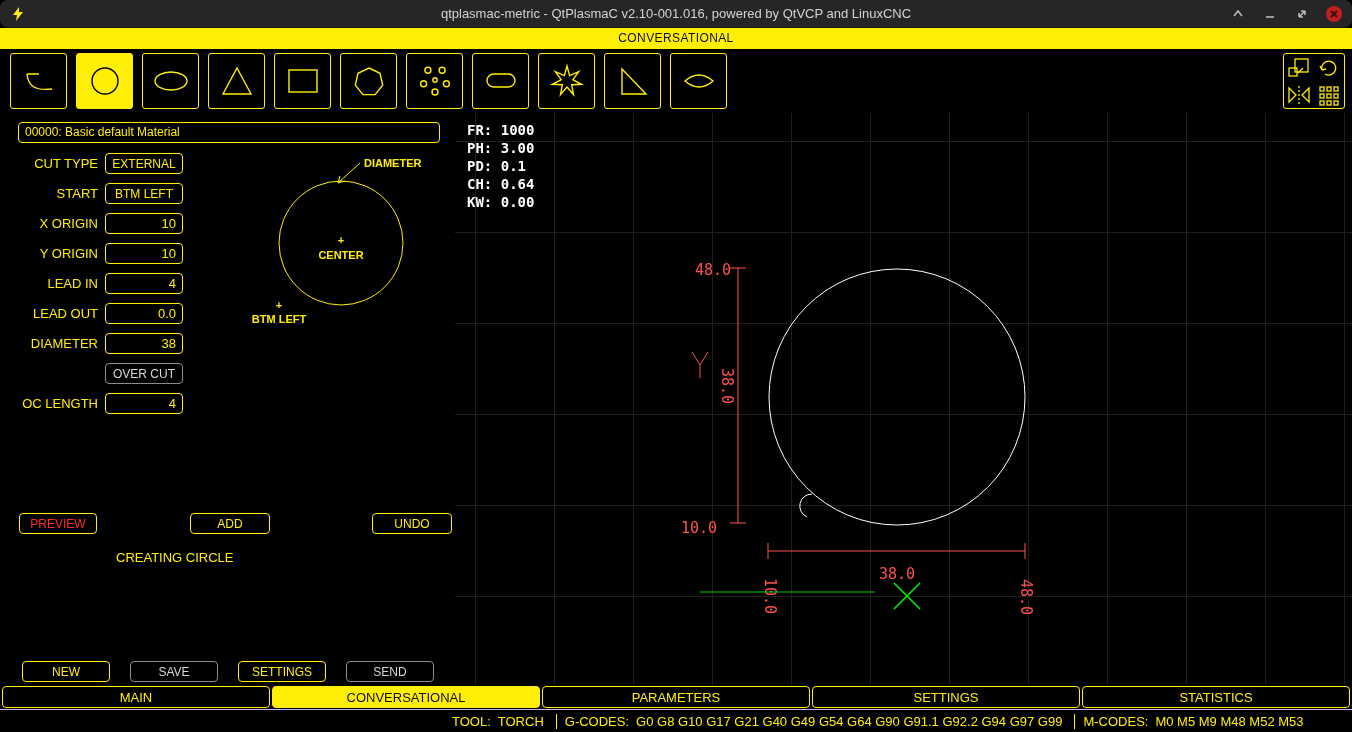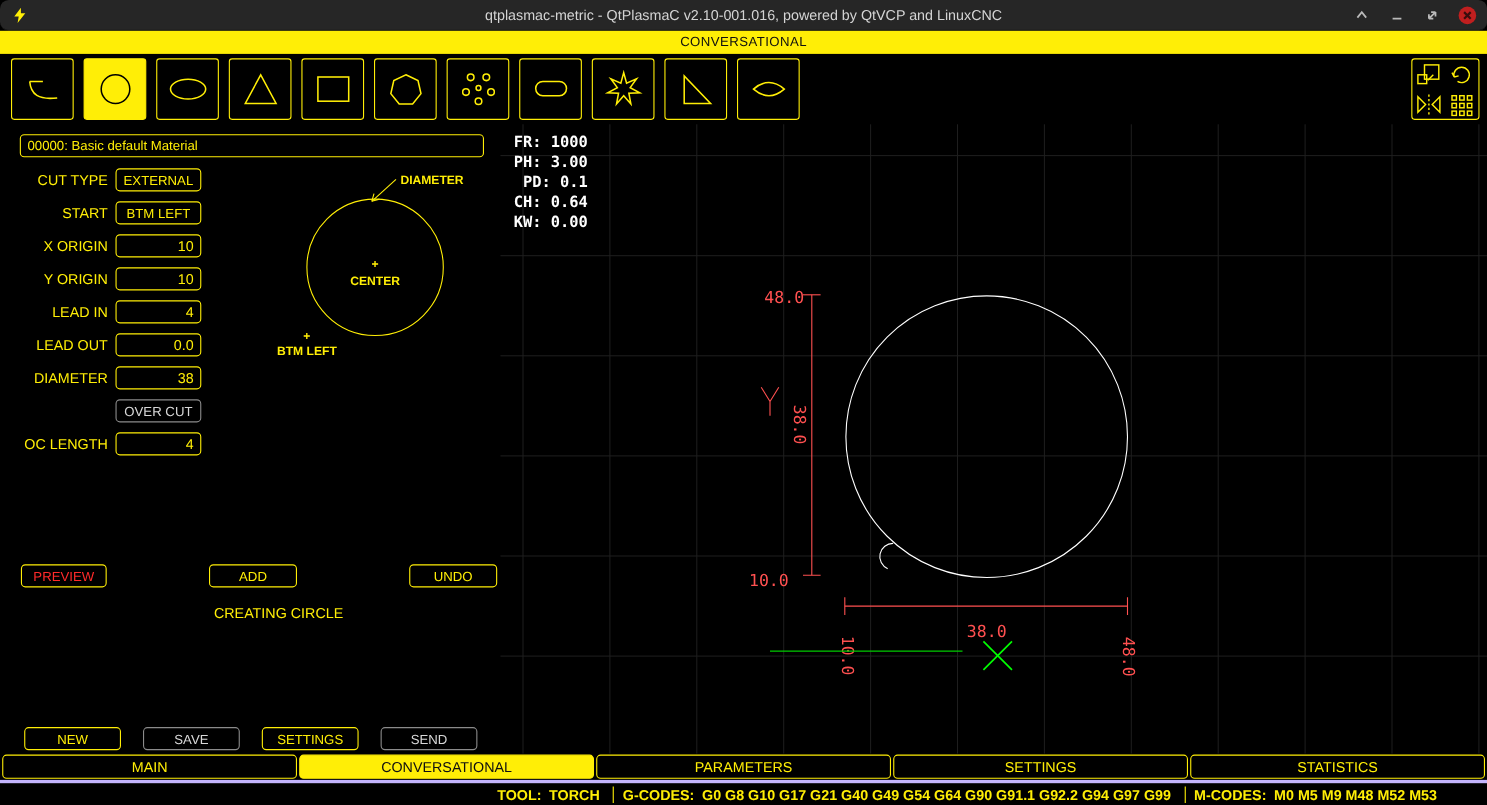--- a/index.html
+++ b/index.html
@@ -63,53 +63,52 @@
   }
   input.ctl { text-align:right; padding:0 6px; font-family:"Liberation Sans",sans-serif; outline:none; }
   button.ctl { font-size:12px; display:flex; align-items:center; justify-content:center; cursor:pointer; }
   .ctl.disabled, .btn.disabled { border-color:#8b8b8b; color:#d8d8d8; }
   .btn {
     position:absolute; height:21px; background:#000; border:1px solid #ffee06; border-radius:4px;
     color:#ffee06; font-size:12px; display:flex; align-items:center; justify-content:center; cursor:pointer;
     font-family:"Liberation Sans",sans-serif;
   }
   .btn.red-text { color:#ff2a2a; }
-  .panel-status { position:absolute; left:104px; top:437px; width:208px; text-align:right; color:#ffee06; font-size:13px; }
+  .panel-status { position:absolute; left:116px; top:437px; width:208px; text-align:left; color:#ffee06; font-size:13px; }
   .diagram { position:absolute; left:210px; top:25px; }
   .diagram text { fill:#ffee06; font-size:11px; font-weight:bold; font-family:"Liberation Sans",sans-serif; }
   .diagram .shape { stroke:#ffee06; fill:none; stroke-width:1; }
   
   .preview {
     position:relative; flex:1; height:100%; background:#000; overflow:hidden;
     background-image:
       linear-gradient(#1e1e1e 1px, transparent 1px),
       linear-gradient(90deg, #1e1e1e 1px, transparent 1px);
     background-size:79px 91px;
     background-position:20px 28px;
-    text-align:right;
   }
   .stats { position:absolute; left:12px; top:8px; color:#fff; font-family:"DejaVu Sans Mono",monospace; font-size:14px; font-weight:bold; line-height:18px; }
   .drawing { position:absolute; inset:0; }
   .drawing .wpath { stroke:#fff; fill:none; stroke-width:1; }
   .drawing .dim { stroke:#ff5050; fill:none; stroke-width:1; }
   .drawing text.dimtxt { fill:#ff5050; stroke:none; font-size:15px; font-family:"DejaVu Sans Mono",monospace; }
   .drawing .axis { stroke:#00cc00; stroke-width:1.2; }
   .drawing .marker { stroke:#00ff00; stroke-width:1.5; }
   
   .tabs { position:absolute; top:685px; left:0; width:100%; height:24px; display:flex; gap:2px; padding:1px 2px; }
   .tab {
     flex:1; border:1px solid #ffee06; border-radius:4px; background:#000;
     color:#ffee06; font-size:13px; display:flex; align-items:center; justify-content:center; cursor:pointer;
   }
   .tab.active { background:#ffee06; color:#101010; }
   
   .statusbar {
     position:absolute; top:709px; left:0; width:100%; height:23px;
-    border-top:3px solid #c4b5fd; color:#ffee06; font-size:13px;
-    display:flex; align-items:center; white-space:nowrap;font-weight:bold;
+    border-top:1px solid #c4b5fd; color:#ffee06; font-size:13px;
+    display:flex; align-items:center; white-space:nowrap;
   }
   .statusbar .spacer { width:452px; }
   .statusbar .sep { width:1px; height:15px; background:#ffee06; margin:0 8px; }
   .statusbar .lbl { margin-right:7px; }
   .statusbar .val { margin-right:4px; }
 </style>
 </head>
 <body>
 
 <div class="window">

